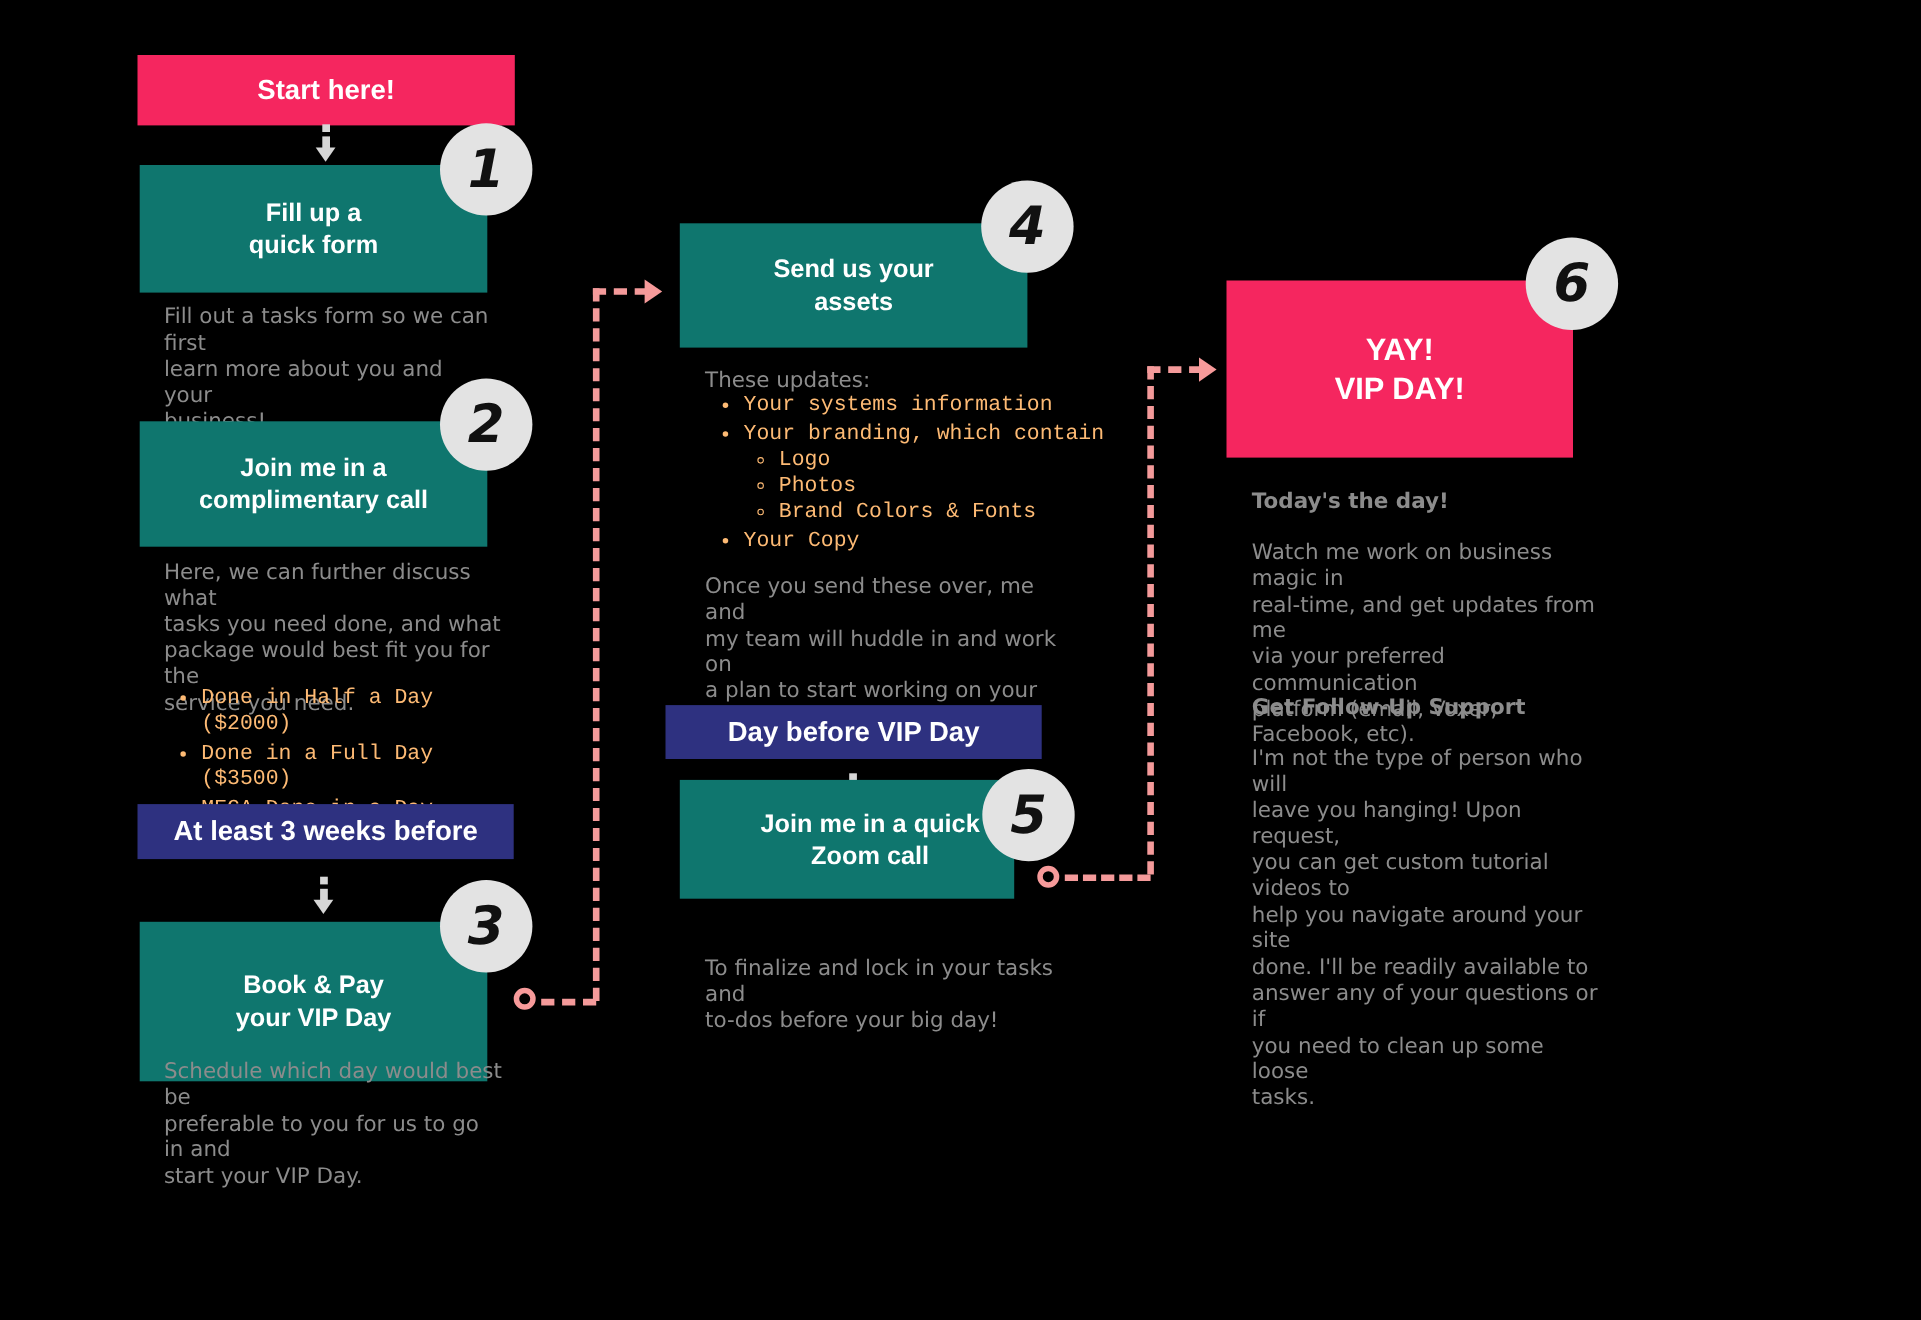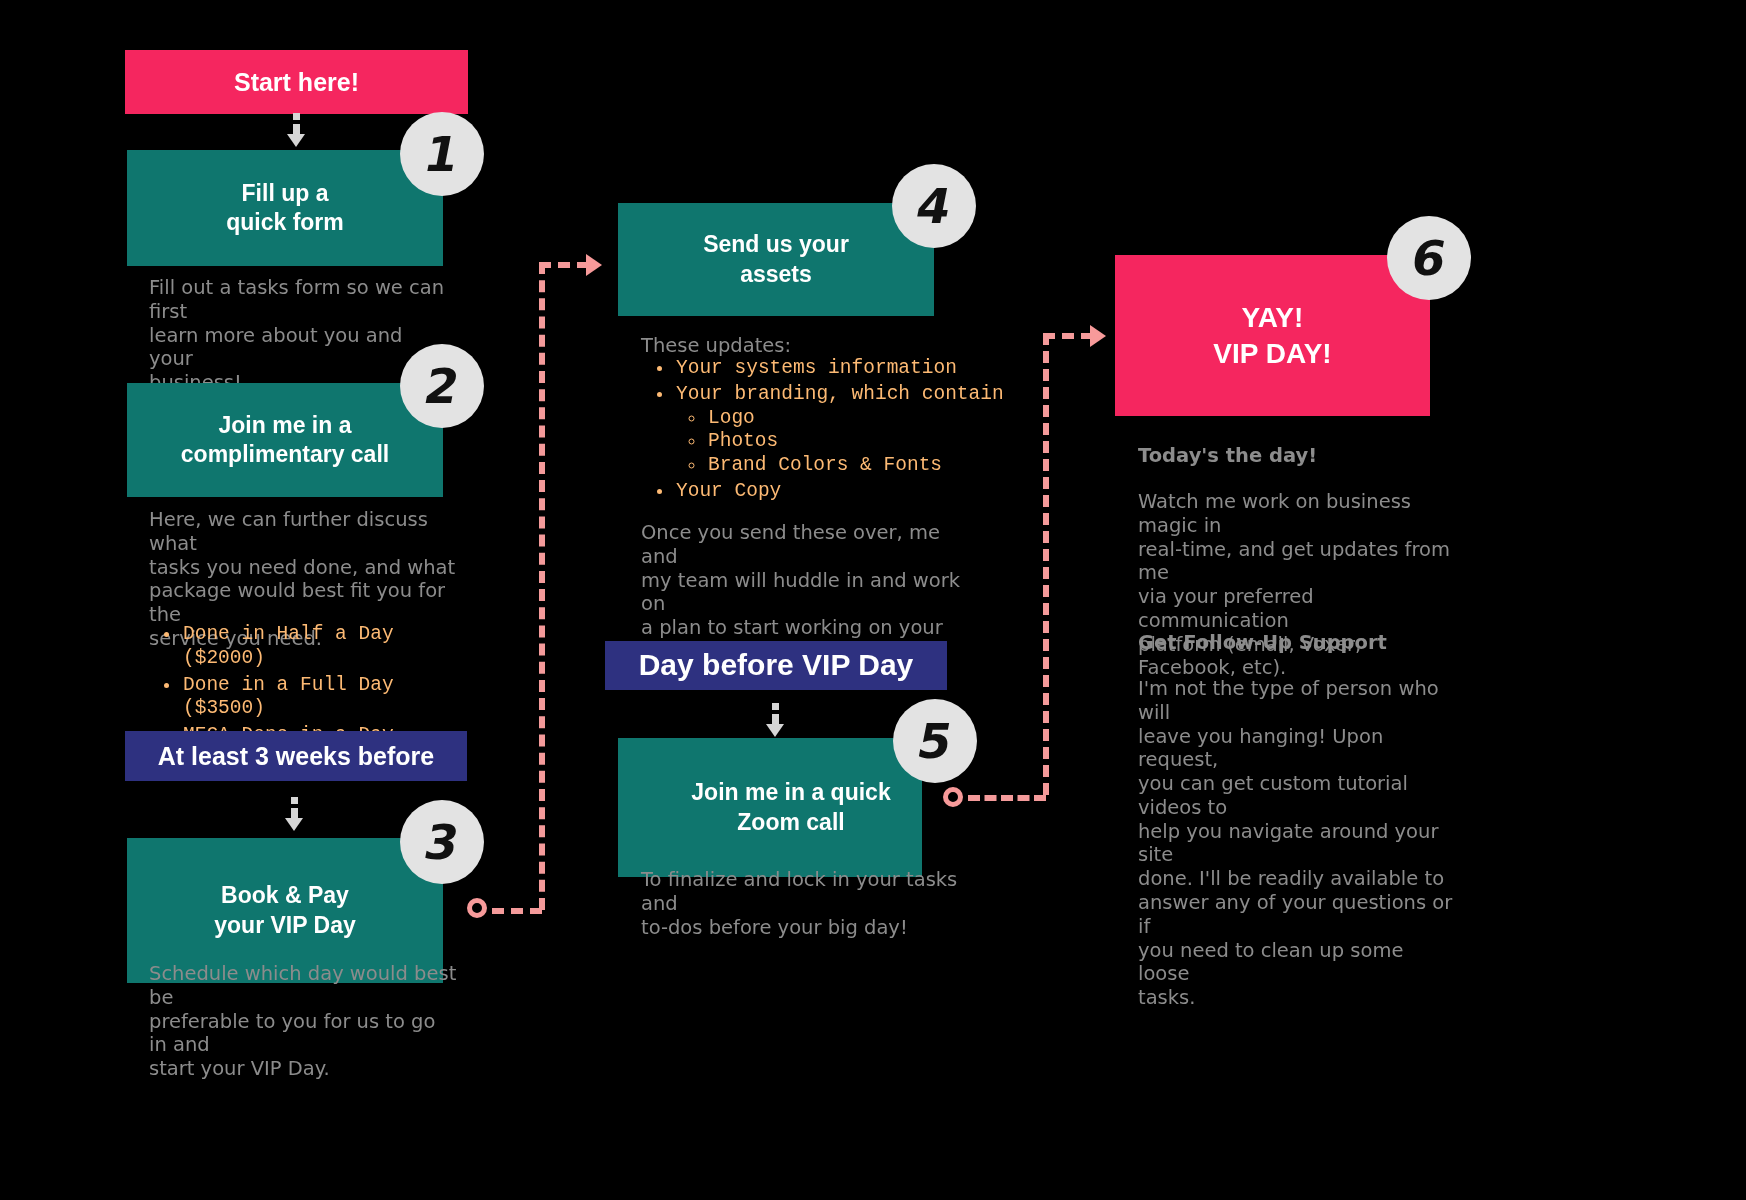--- a/index.html
+++ b/index.html
@@ -232,31 +232,31 @@
     <li>
       <span>Your Copy</span>
     </li>
   </ul>
 
   <div class="para" style="left:641px; top:521px; width:320px;">Once you send these over, me and
 my team will huddle in and work on
 a plan to start working on your to-do
 list.</div>
 
-  <div class="box navy" style="left:605px; top:641px; width:342px; height:49px; font-size:30px;">
+  <div class="box navy" style="left:605px; top:641px; width:342px; height:49px; font-size:25px;">
     <span class="lbl">Day before VIP Day</span>
   </div>
 
   <div class="down-arrow" style="left:765px; top:703px;">
     <div class="seg s1"></div>
       <div class="seg s2"></div>
       <div class="head"></div>
   </div>
 
-  <div class="box pink" style="left:618px; top:738px; width:304px; height:139px; font-size:23px;padding-left:42px;">
+  <div class="box pink" style="left:618px; top:709px; width:304px; height:108px; font-size:23px;padding-left:42px;">
     <span class="lbl">Join me in a quick
 Zoom call</span>
   </div>
   <div class="badge" style="left:893px; top:699px;">
     <span>5</span>
   </div>
   <div class="para" style="left:641px; top:868px; width:320px;">To finalize and lock in your tasks and
 to-dos before your big day!</div>
 
   <div class="dash-dot" style="left:943px; top:787px;"></div>

